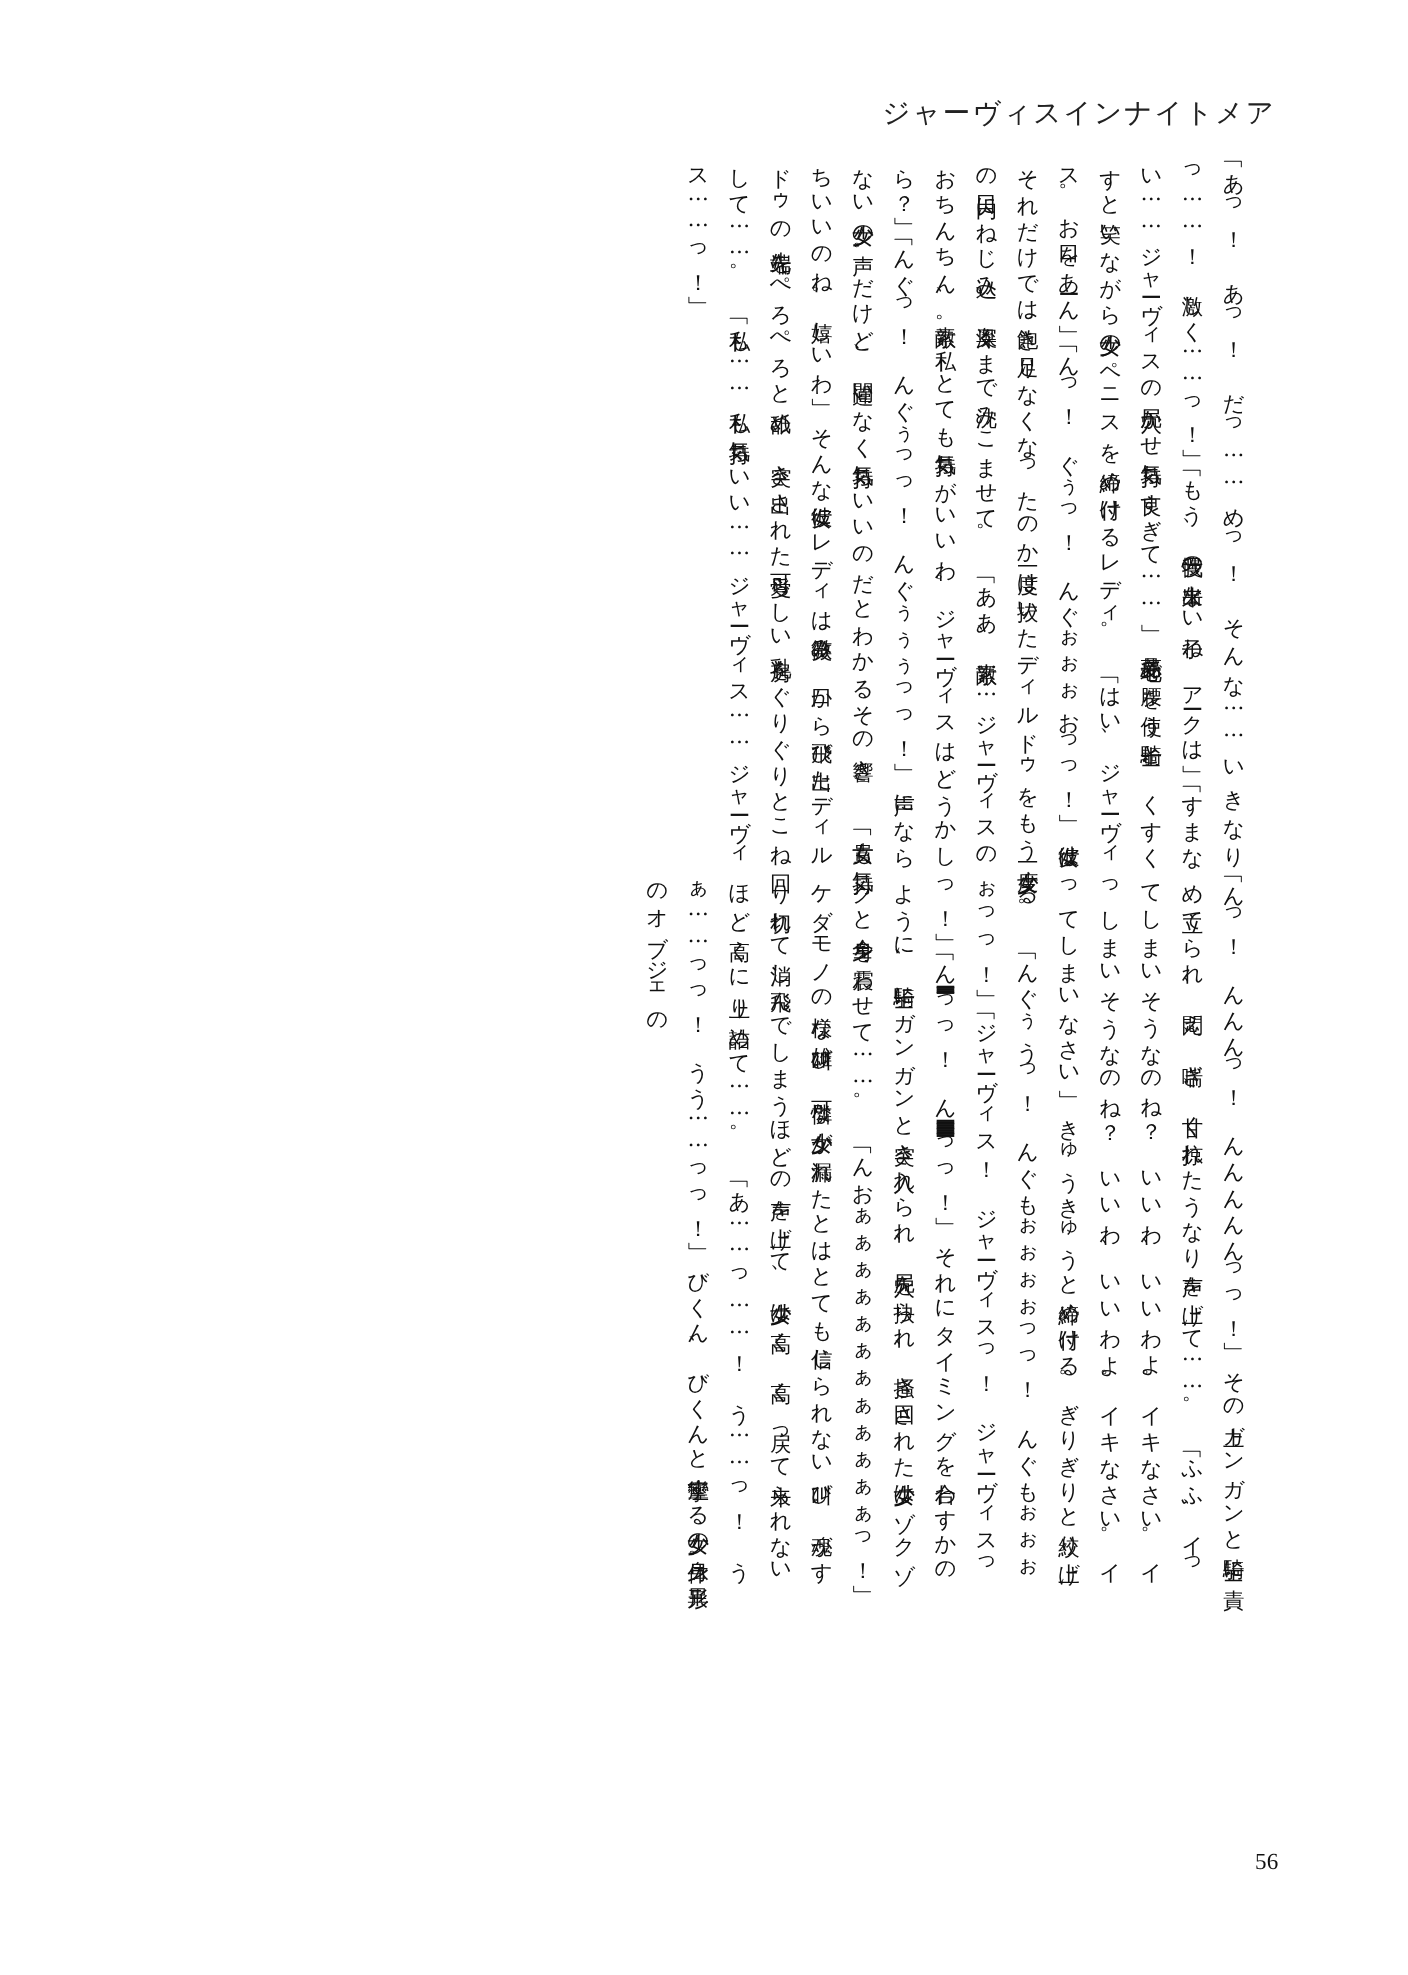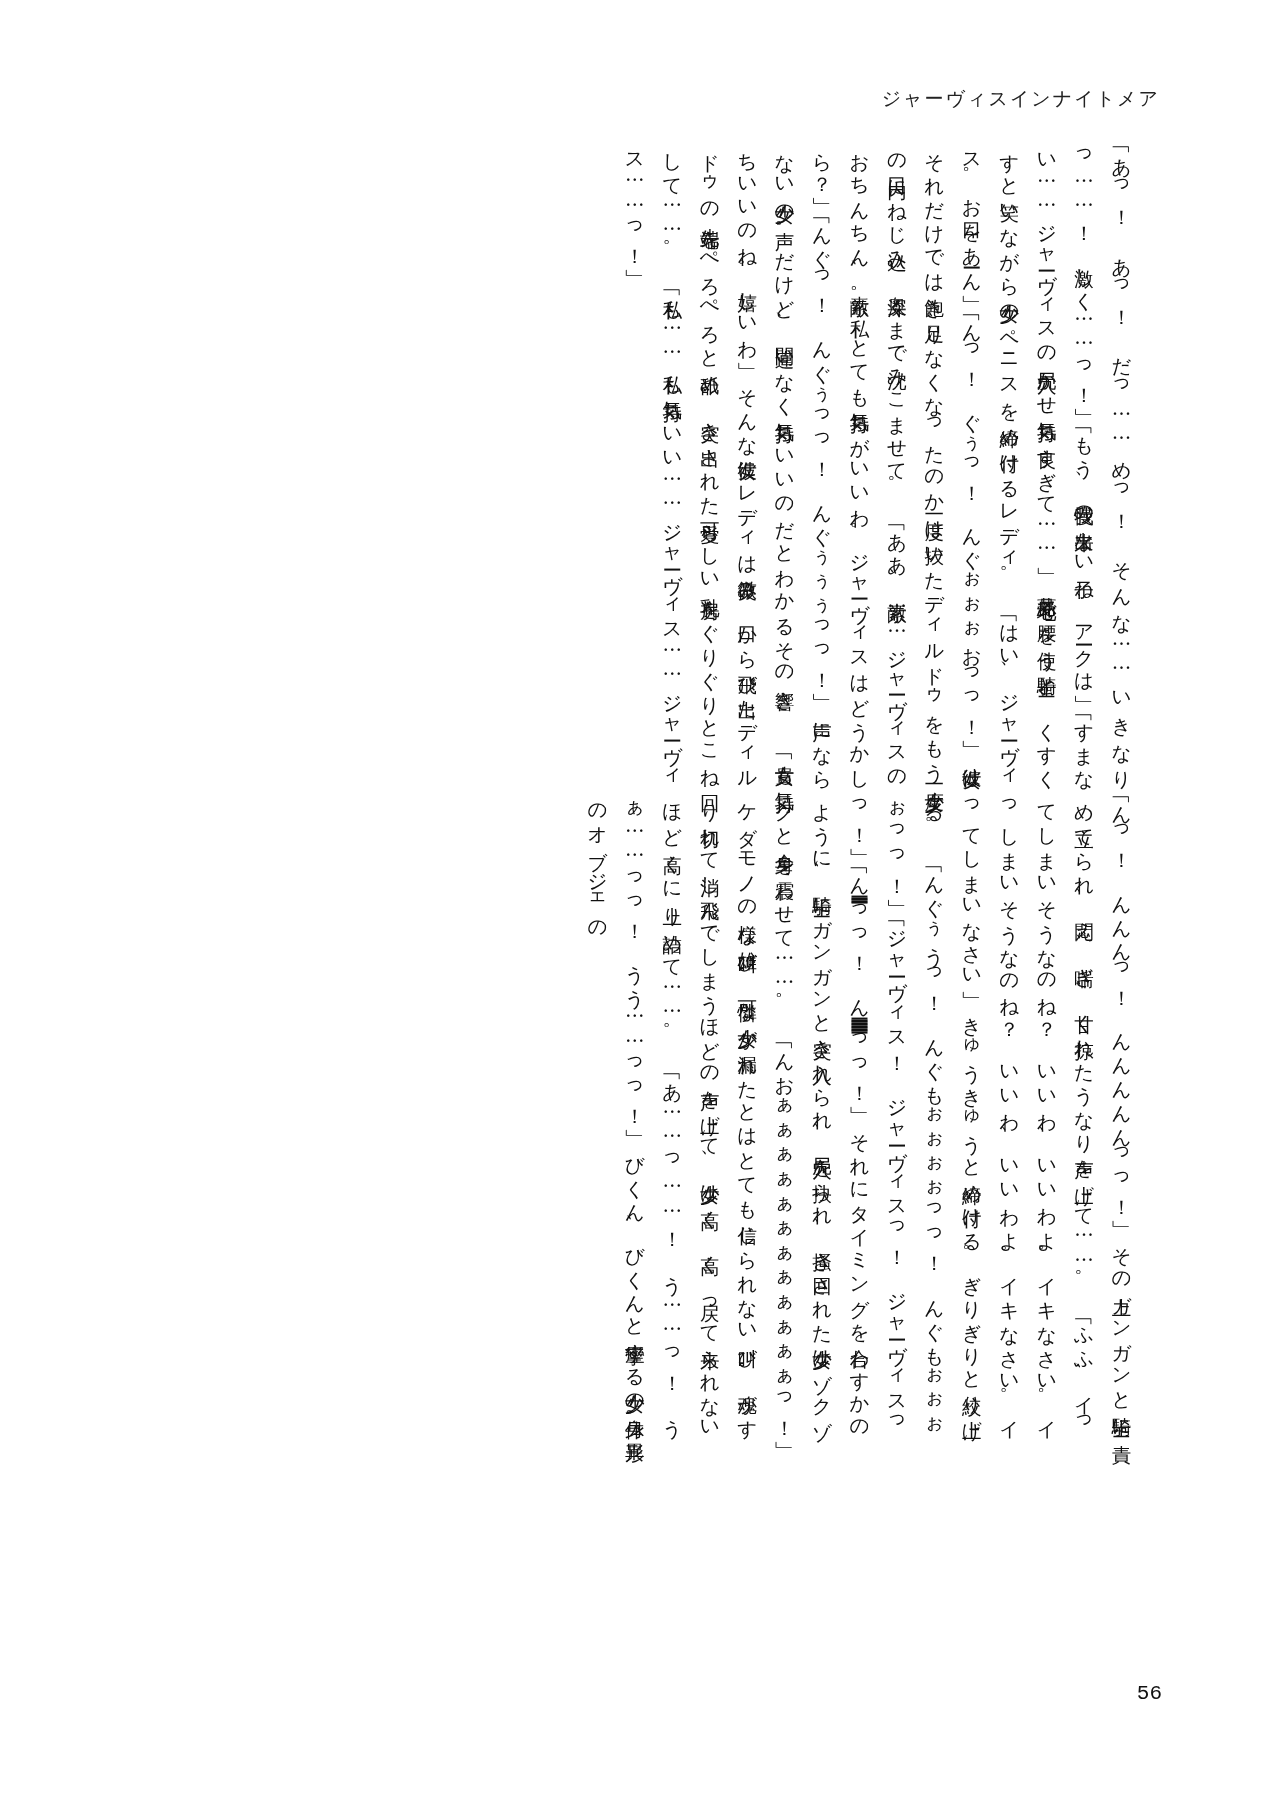--- a/index.html
+++ b/index.html
@@ -14,21 +14,21 @@
     background: #ffffff;
     font-family: "DejaVu Serif", "Liberation Serif", serif;
     color: #111111;
     overflow: hidden;
   }
   
   .running-header {
     position: absolute;
     top: 86px;
     right: 120px;
-    font-size: 19px;
+    font-size: 25px;
     letter-spacing: 2px;
     color: #222;
     white-space: nowrap;
   }
   
   .body-block {
     position: absolute;
     writing-mode: vertical-rl;
     text-orientation: upright;
     font-size: 19.5px;
@@ -49,21 +49,21 @@
     height: 640px;
     width: 960px;
   }
   
   .page-number {
     position: absolute;
     bottom: 90px;
     right: 118px;
     font-size: 21px;
     color: #111;
-    font-family: Liberation Mono, monospace;
+    font-family: Liberation Serif, serif;
   }
 </style>
 </head>
 <body>
 
 <div class="page">
 
   <div class="running-header">ジャーヴィスインナイトメア</div>
 
   <div class="body-block block-upper">「あっ！　あっ！　だっ……めっ！　そんな……いきなりっ……！　激しく……っ！」

